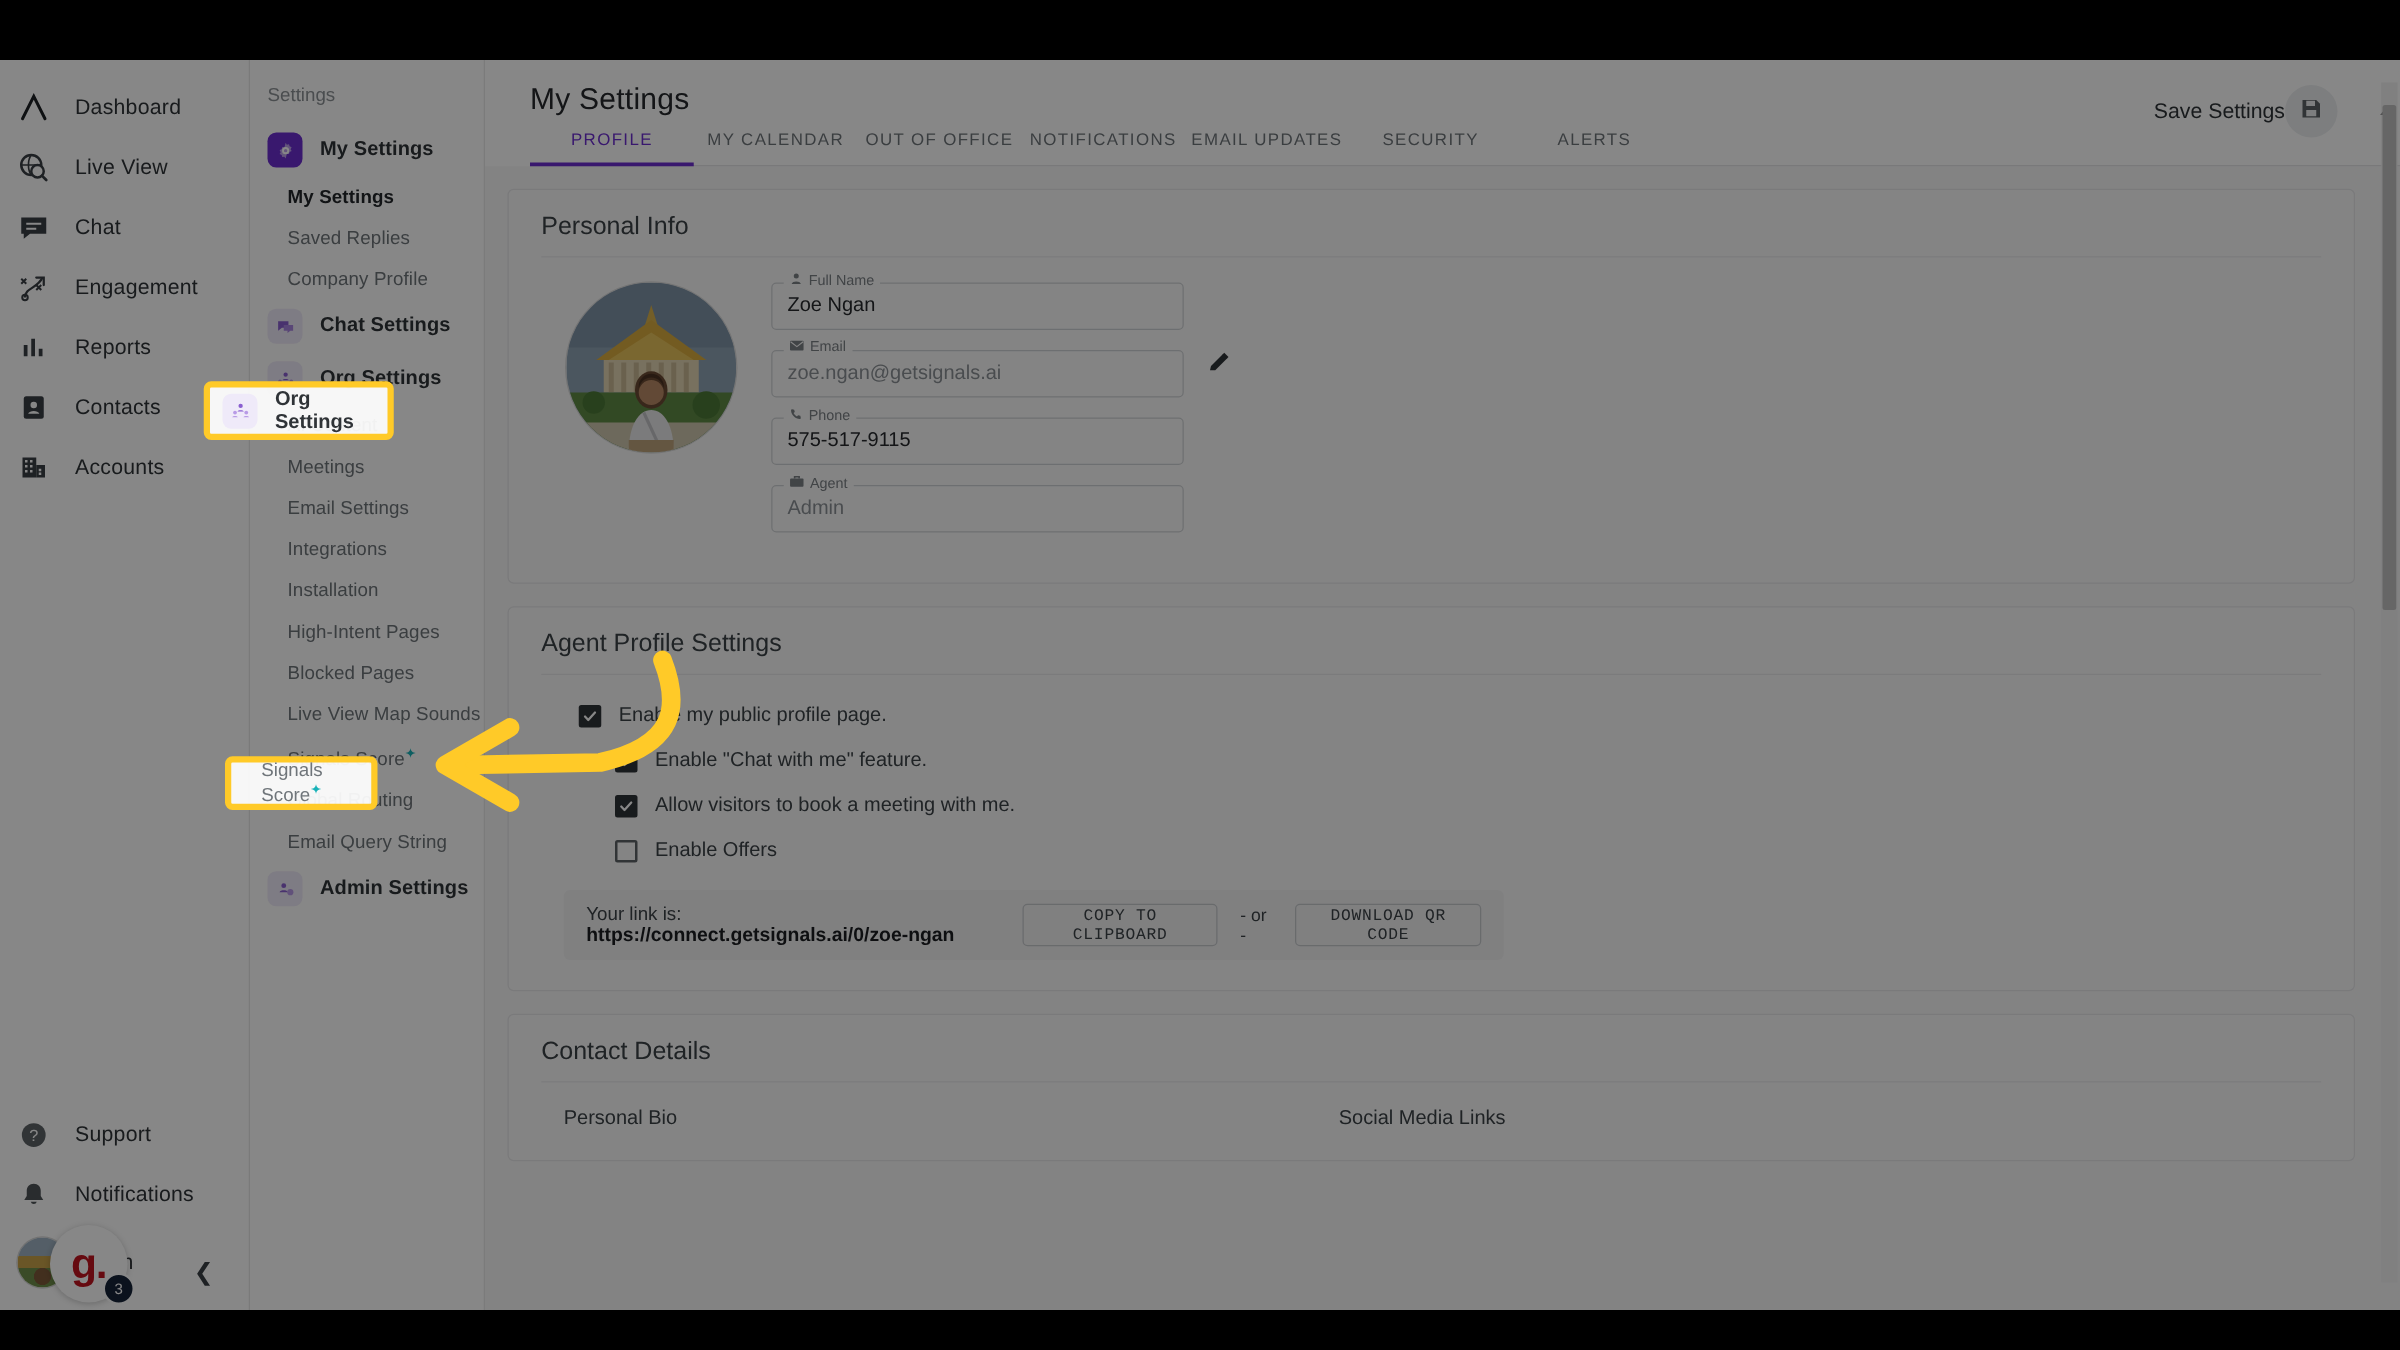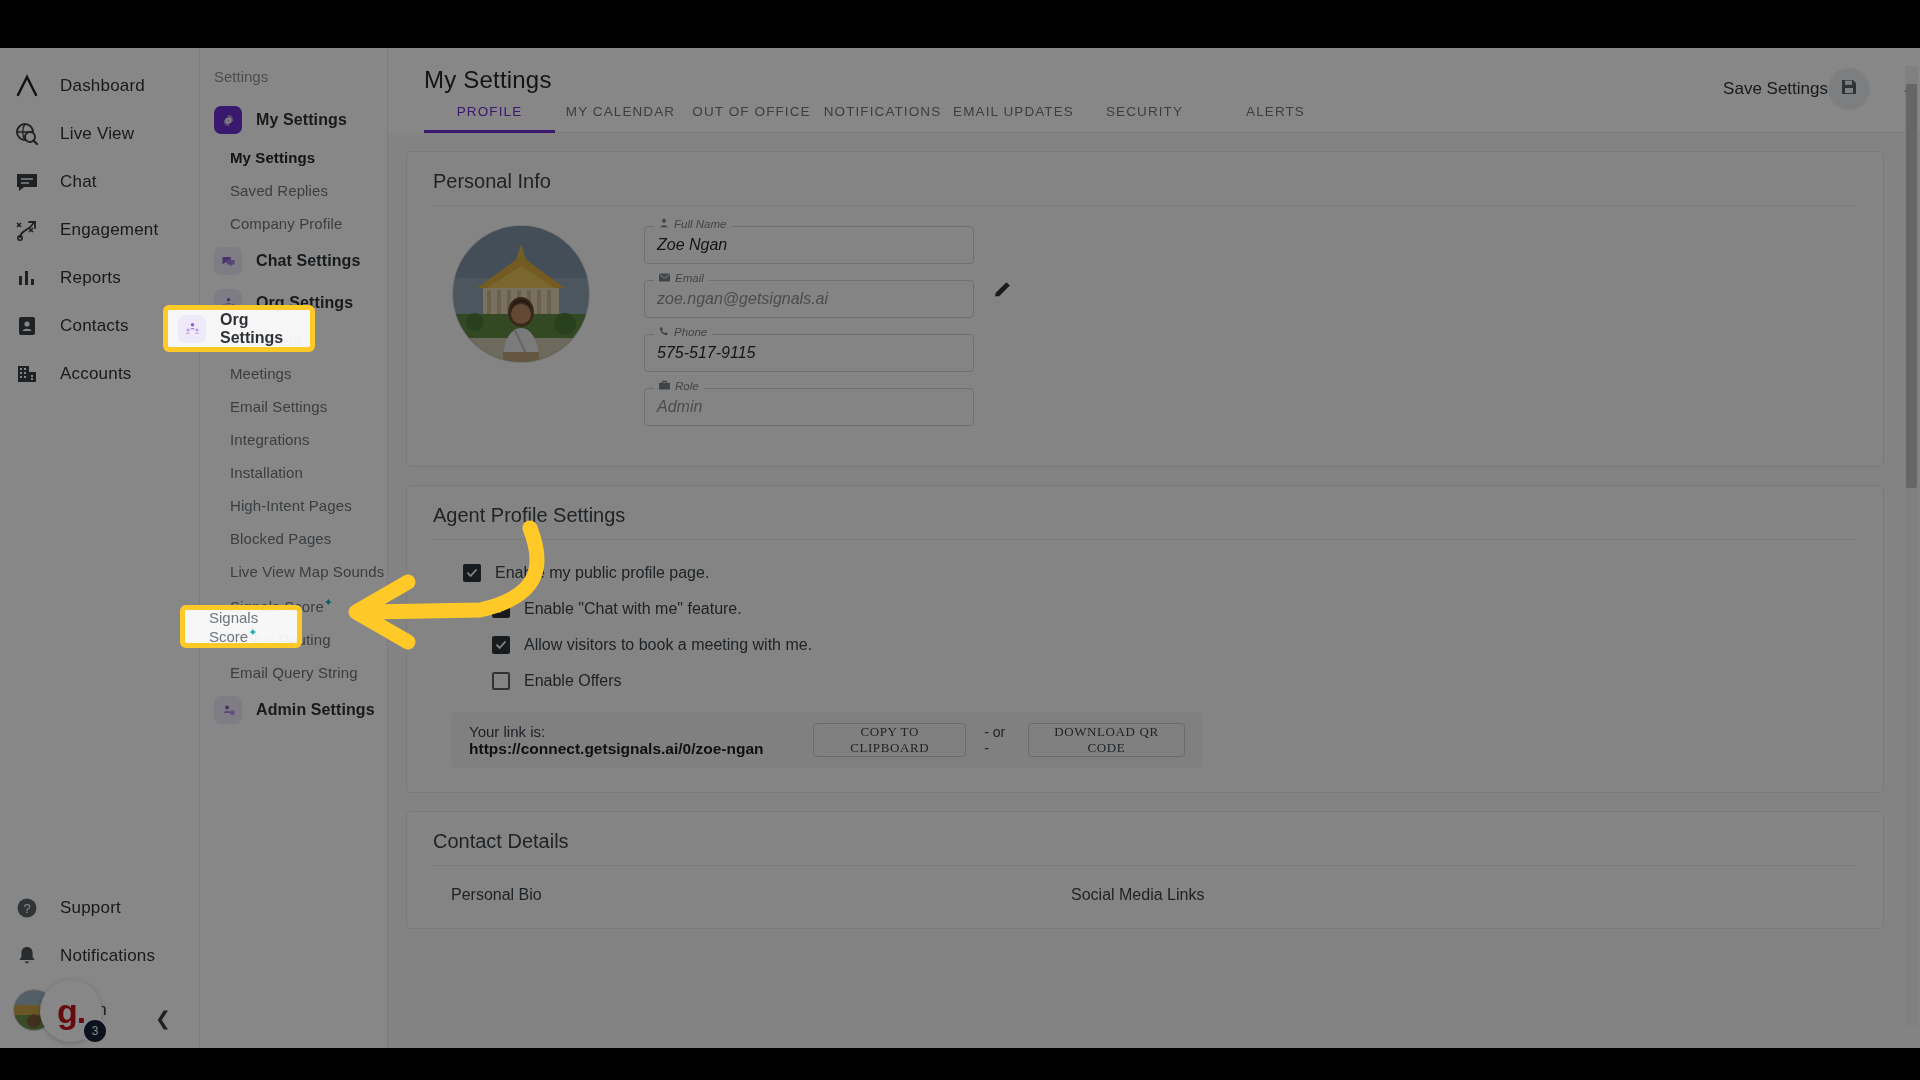--- a/index.html
+++ b/index.html
@@ -179,21 +179,21 @@
     background: #fafafa;
     border: 1px solid #e6e6e8;
     border-radius: 5px;
     margin-bottom: 18px;
     padding: 18px 26px 24px 26px;
   }
   .card-title { font-size: 20px; color: #3c4247; padding-bottom: 12px; }
   .card-rule { height: 1px; background: #e9e9eb; margin-bottom: 20px; }
 
   
-  .pi-row { display: flex; gap: 55px; padding-left: 20px; font-style: italic; }
+  .pi-row { display: flex; gap: 28px; padding-left: 20px; }
   .avatar-lg {
     width: 136px; height: 136px; border-radius: 50%;
     overflow: hidden; flex: 0 0 136px;
     box-shadow: 0 0 0 1px #dcdcdc;
   }
   .fields { width: 330px; position: relative; }
   .fld { position: relative; margin-bottom: 16px; }
   .fld-box {
     height: 38px; border: 1px solid #cfd2d5; border-radius: 4px;
     display: flex; align-items: center; padding: 0 12px;
@@ -228,21 +228,21 @@
     height: 56px; display: flex; align-items: center;
     padding: 0 18px; gap: 18px; width: 752px;
   }
   .link-text { font-size: 15px; color: #3c4247; }
   .link-text b { color: #1b1e21; font-size: 15.5px; }
   .pill-btn {
     border: 1px solid #c7cacd; border-radius: 4px;
     background: transparent; height: 34px;
     padding: 5px 14px; font-size: 13px; letter-spacing: .6px;
     color: #3c4247; display: flex; align-items: center; cursor: pointer;
-    font-family: Liberation Serif, serif;
+    font-family: Liberation Mono, monospace;
   }
   .or-text { font-size: 14px; color: #3c4247; }
 
   .cd-cols { display: flex; padding-left: 18px; }
   .cd-col-title { font-size: 16px; color: #3c4247; }
   .cd-left { width: 620px; }
 
   
   .sb-track {
     position: absolute; right: 2px; top: 18px;
@@ -573,21 +573,21 @@
               </div>
 
               <div class="fld">
                 <div class="fld-legend">
                   <span>
                     <svg width="11" height="10" viewBox="0 0 12 11">
                         <rect x="0" y="3" width="12" height="7.4" rx="1" fill="#7b8085"></rect>
                         <path d="M4 3 V1.6 h4 V3" stroke="#7b8085" stroke-width="1.4" fill="none"></path>
                       </svg>
                   </span>
-                  <span>Role</span>
+                  <span>Agent</span>
                 </div>
                 <div class="fld-box">
                   <span class="fld-val muted">Admin</span>
                 </div>
               </div>
 
             </div>
           </div>
         </div>
 

